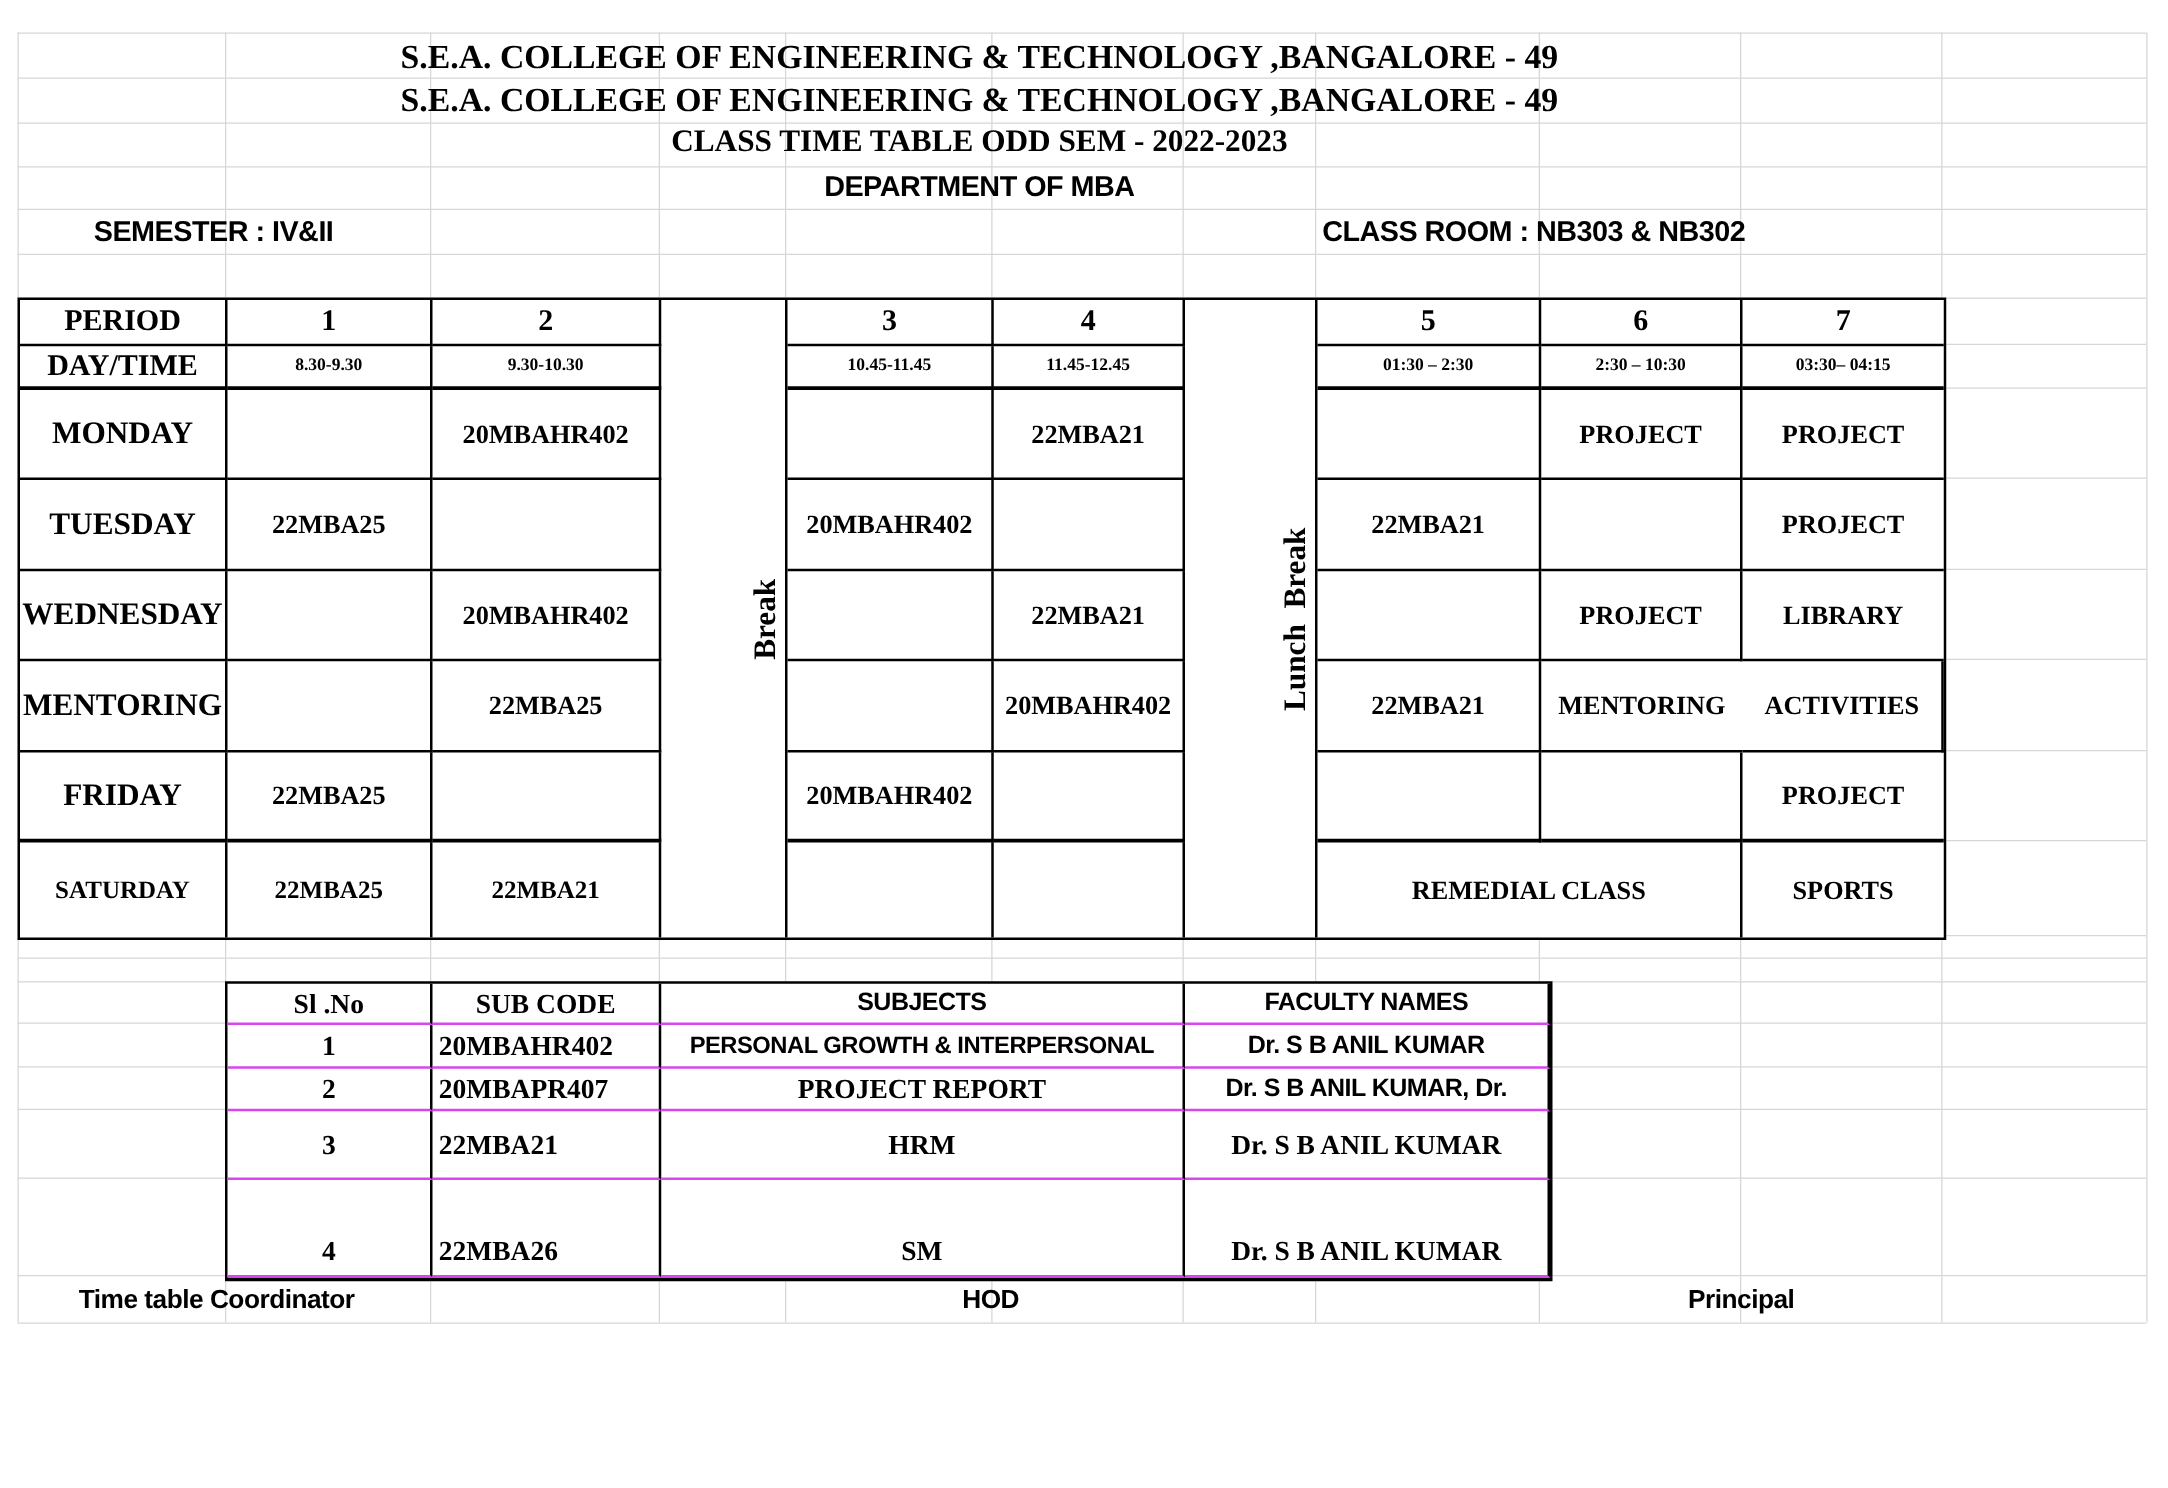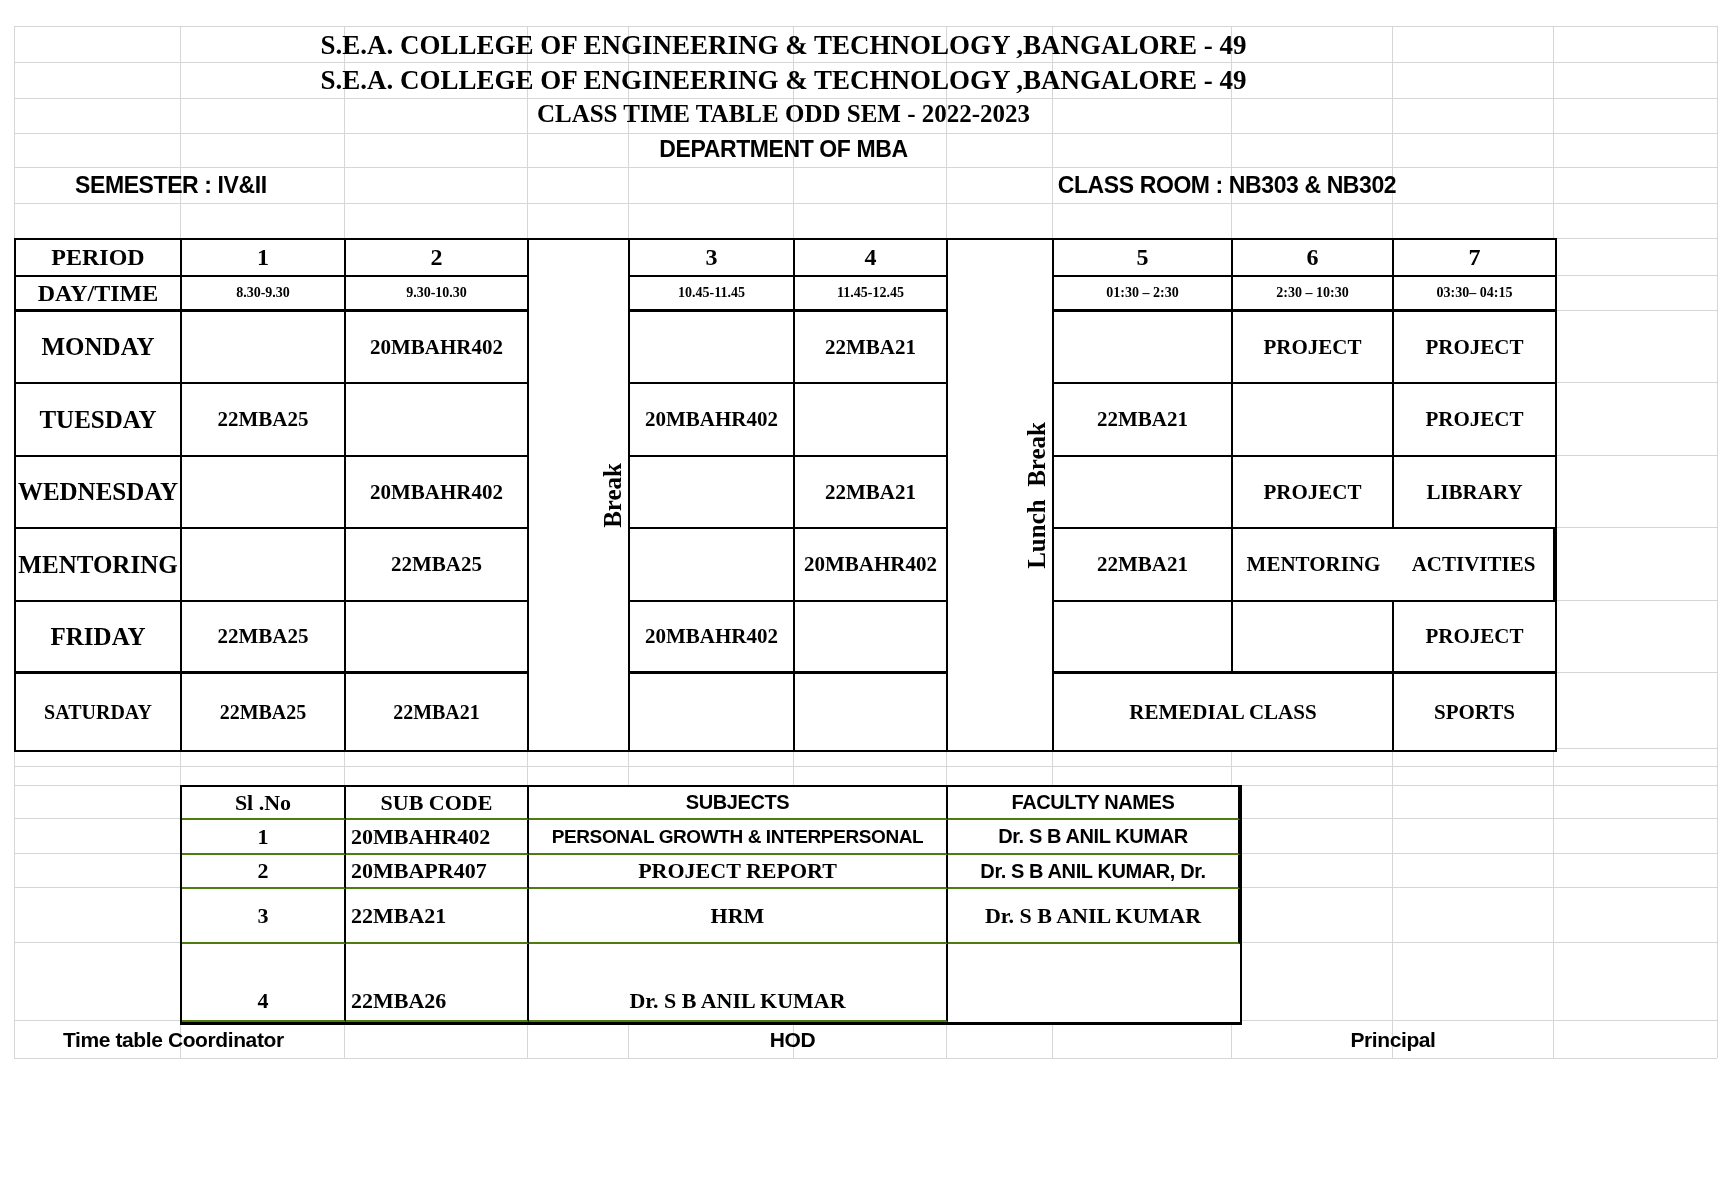--- a/index.html
+++ b/index.html
@@ -48,21 +48,21 @@
            font-size:25px; white-space:pre; }
 
   
   .bt {
     position:absolute; left:180px; top:785px; box-sizing:content-box;
     display:grid; background:#fff;
     grid-template-columns:164px 183px 419px 292px;
     grid-template-rows:33px 35px 34px 55px 78px;
     border:2px solid #000; border-bottom-width:3px;
   }
-  .b { border-right:2px solid #000; border-bottom:2px solid #4d7c0f;
+  .b { border-right:2px solid #000; border-bottom:2px solid #d946ef;
        display:flex; align-items:center; justify-content:center;
        font-size:22px; white-space:nowrap; overflow:hidden; }
   .b-sans { font-family:"Liberation Sans", sans-serif; letter-spacing:-0.4px; font-size:20px; }
   .b-sans-sm { font-family:"Liberation Sans", sans-serif; letter-spacing:-0.4px; font-size:19px; }
   .left { justify-content:flex-start; padding-left:5px; }
   .bot  { align-items:flex-end; padding-bottom:6px; }
 
   
   .f-coord { position:absolute; left:63px;  top:1028px; font-size:21px; }
   .f-hod   { position:absolute; left:700px; top:1028px; width:185px; text-align:center; font-size:21px; }
@@ -212,20 +212,21 @@
     <div class="b">PROJECT REPORT</div>
     <div class="b b-sans no-br">Dr. S B ANIL KUMAR, Dr.</div>
 
     <div class="b">3</div>
     <div class="b left">22MBA21</div>
     <div class="b">HRM</div>
     <div class="b no-br">Dr. S B ANIL KUMAR</div>
 
     <div class="b bot no-bb">4</div>
     <div class="b left bot no-bb">22MBA26</div>
+    <div class="b bot no-bb">SM</div>
     <div class="b bot no-br no-bb">Dr. S B ANIL KUMAR</div>
   </div>
 
   <div class="f-coord sans">Time table Coordinator</div>
   <div class="f-hod sans">HOD</div>
   <div class="f-prin sans">Principal</div>
 
 </div>
 
 </body></html>

